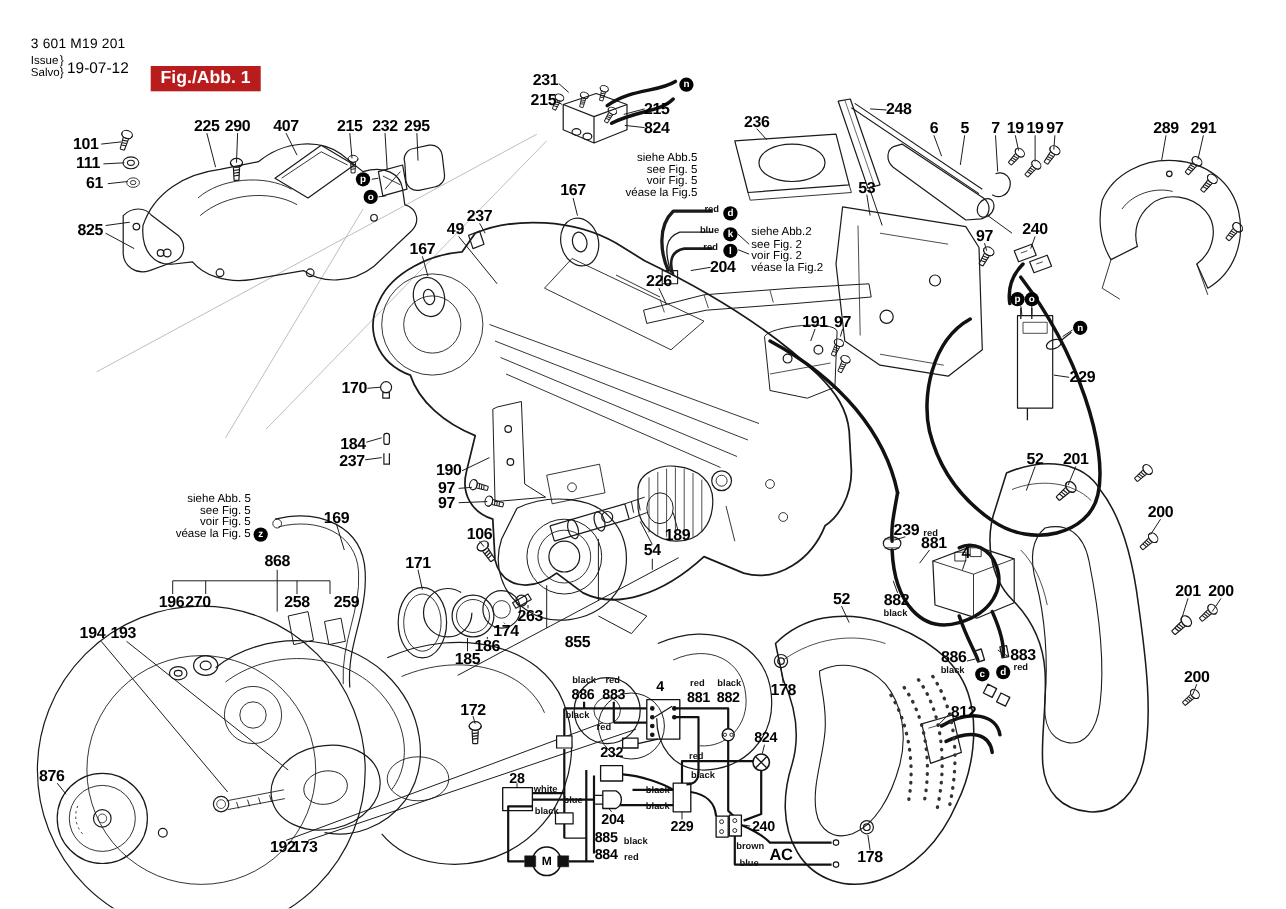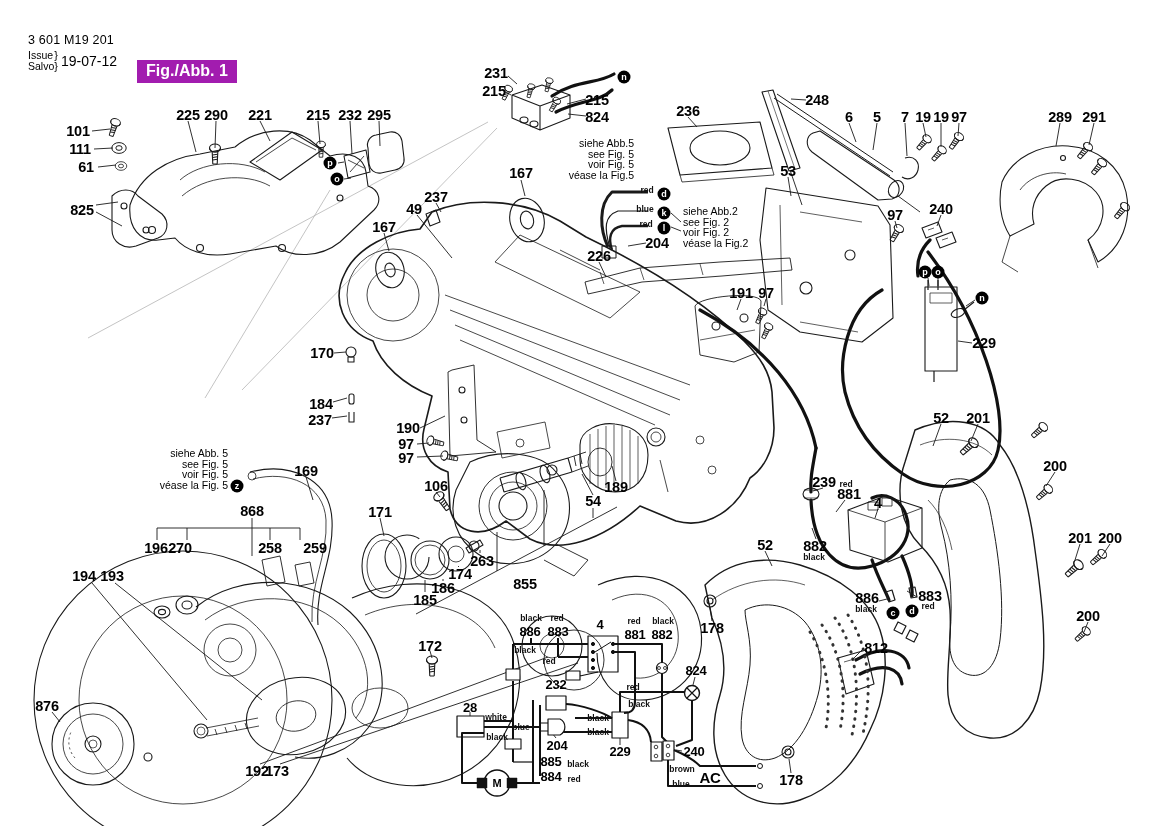--- a/index.html
+++ b/index.html
@@ -15,21 +15,21 @@
         background:#000;color:#fff;font-weight:bold;font-size:9px;line-height:13px;text-align:center;}
   .note{position:absolute;font-size:10.5px;line-height:10.5px;white-space:nowrap;}
   .note.r{transform:translateX(-100%);text-align:right;}
   .note.l{text-align:left;}
   #hdr{position:absolute;left:28px;top:33px;font-size:12.5px;}
   #model{letter-spacing:0.2px;}
   #issueRow{display:flex;align-items:center;margin-top:3px;}
   #issueCol{font-size:10.5px;line-height:11px;}
   .brace{font-size:11px;line-height:11px;}
   #dateTxt{margin-left:3px;font-size:14px;}
-  #figBadge{position:absolute;left:137px;top:60px;background:#a21caf;color:#fff;font-weight:bold;
+  #figBadge{position:absolute;left:137px;top:60px;background:#b91c1c;color:#fff;font-weight:bold;
             font-size:16px;padding:2px 9px 3px 9px;}
   #legal{position:absolute;left:997px;top:39px;font-size:11px;line-height:13.5px;}
 </style>
 </head>
 <body>
 
 <div id="page">
 
   <svg id="art" width="1169" height="826" viewBox="0 0 1169 826">
     <defs>
@@ -474,21 +474,21 @@
   <div id="figBadge">Fig./Abb. 1</div>
 
 
   <div class="layer">
       <div class="plabel" style="left: 78px; top: 131px;">101</div>
       <div class="plabel" style="left: 80px; top: 149px;">111</div>
       <div class="plabel" style="left: 86px; top: 167px;">61</div>
       <div class="plabel" style="left: 82px; top: 210px;">825</div>
       <div class="plabel" style="left: 188px; top: 115px;">225</div>
       <div class="plabel" style="left: 216px; top: 115px;">290</div>
-      <div class="plabel" style="left: 260px; top: 115px;">221</div>
+      <div class="plabel" style="left: 260px; top: 115px;">407</div>
       <div class="plabel" style="left: 318px; top: 115px;">215</div>
       <div class="plabel" style="left: 350px; top: 115px;">232</div>
       <div class="plabel" style="left: 379px; top: 115px;">295</div>
       <div class="plabel" style="left: 496px; top: 73px;">231</div>
       <div class="plabel" style="left: 494px; top: 91px;">215</div>
       <div class="plabel" style="left: 597px; top: 100px;">215</div>
       <div class="plabel" style="left: 597px; top: 117px;">824</div>
       <div class="plabel" style="left: 521px; top: 173px;">167</div>
       <div class="plabel" style="left: 436px; top: 197px;">237</div>
       <div class="plabel" style="left: 414px; top: 209px;">49</div>

